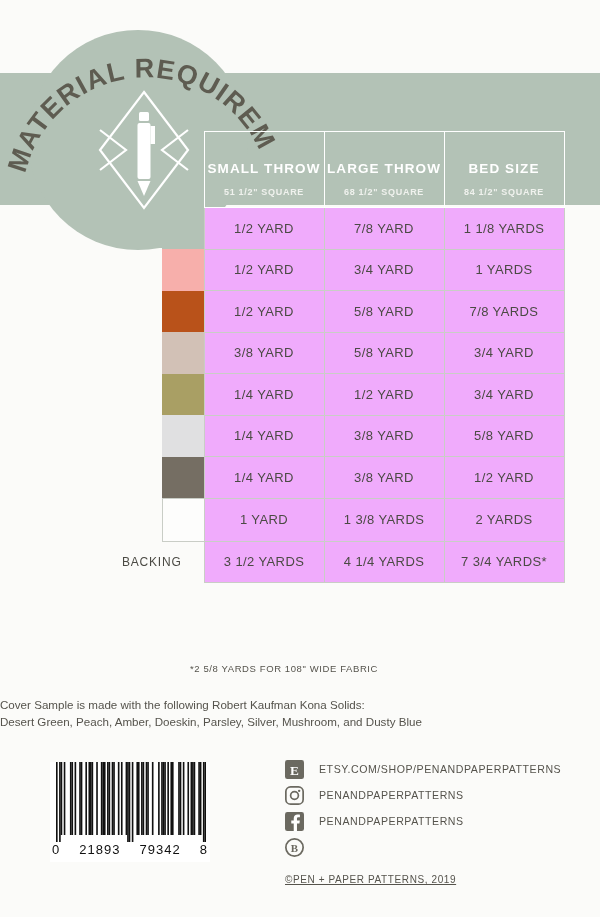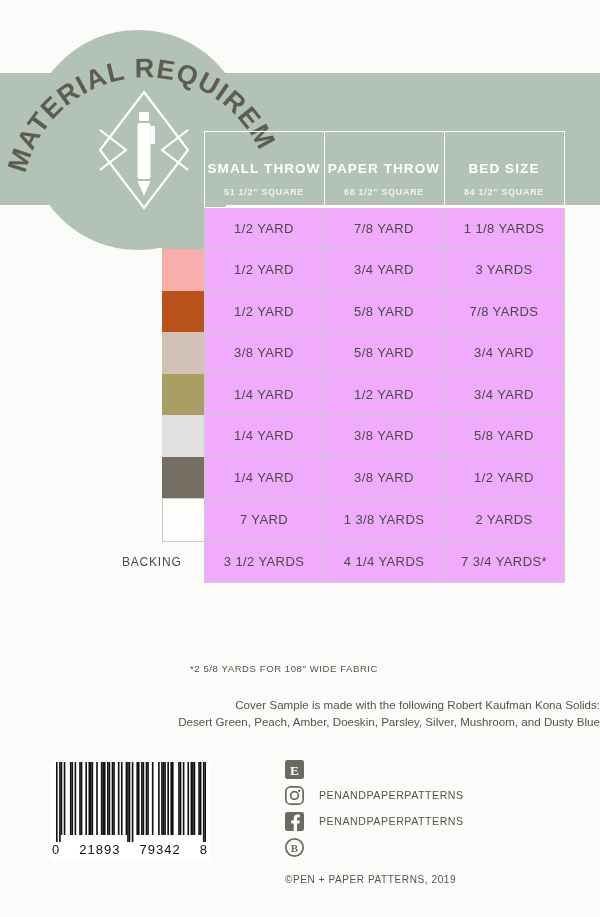--- a/index.html
+++ b/index.html
@@ -142,21 +142,21 @@
     font-size: 9.5px;
     letter-spacing: 0.6px;
     color: #55534c;
   }
 
   
   .cover-note {
     position: absolute;
     left: 0; top: 697px;
     width: 600px;
-    text-align: right;
+    text-align: left;
     font-size: 11.6px;
     line-height: 1.45;
     color: #55534c;
   }
 
   
   .barcode-box {
     position: absolute;
     left: 50px; top: 762px;
     width: 160px; height: 100px;
@@ -200,20 +200,21 @@
   .social-text {
     font-size: 10.6px;
     letter-spacing: 0.55px;
     color: #55534c;
   }
   .copyright {
     margin-top: 14px;
     font-size: 10px;
     letter-spacing: 0.6px;
     color: #55534c;
+    text-decoration: underline;
   }
 </style>
 </head>
 <body>
 
 <div id="page">
 
   <div class="green-band"></div>
   <div class="green-circle"></div>
   <div class="green-stem"></div>
@@ -256,21 +257,21 @@
       </colgroup>
       <thead>
         <tr>
           <th class="hdr-blank"></th>
           <th class="hdr-blank"></th>
           <th class="hdr-cell">
             <div class="hdr-main">SMALL THROW</div>
             <div class="hdr-sub">51 1/2" SQUARE</div>
           </th>
           <th class="hdr-cell">
-            <div class="hdr-main">PAPER THROW</div>
+            <div class="hdr-main">LARGE THROW</div>
             <div class="hdr-sub">68 1/2" SQUARE</div>
           </th>
           <th class="hdr-cell">
             <div class="hdr-main">BED SIZE</div>
             <div class="hdr-sub">84 1/2" SQUARE</div>
           </th>
         </tr>
       </thead>
       <tbody id="tbody">
           <tr>
@@ -282,21 +283,21 @@
             <td class="data-cell">7/8 YARD</td>
             <td class="data-cell">1 1/8 YARDS</td>
           </tr>
           <tr>
             <td class="label-cell"></td>
             <td class="swatch-cell">
               <span class="swatch-fill" style="background: rgb(247, 175, 171);"></span>
             </td>
             <td class="data-cell">1/2 YARD</td>
             <td class="data-cell">3/4 YARD</td>
-            <td class="data-cell">3 YARDS</td>
+            <td class="data-cell">1 YARDS</td>
           </tr>
           <tr>
             <td class="label-cell"></td>
             <td class="swatch-cell">
               <span class="swatch-fill" style="background: rgb(185, 82, 26);"></span>
             </td>
             <td class="data-cell">1/2 YARD</td>
             <td class="data-cell">5/8 YARD</td>
             <td class="data-cell">7/8 YARDS</td>
           </tr>
@@ -334,21 +335,21 @@
             </td>
             <td class="data-cell">1/4 YARD</td>
             <td class="data-cell">3/8 YARD</td>
             <td class="data-cell">1/2 YARD</td>
           </tr>
           <tr>
             <td class="label-cell"></td>
             <td class="swatch-cell boxed">
               <span class="swatch-fill" style="background: rgb(253, 253, 252);"></span>
             </td>
-            <td class="data-cell">7 YARD</td>
+            <td class="data-cell">1 YARD</td>
             <td class="data-cell">1 3/8 YARDS</td>
             <td class="data-cell">2 YARDS</td>
           </tr>
           <tr>
             <td class="label-cell" colspan="2">BACKING</td>
             <td class="data-cell">3 1/2 YARDS</td>
             <td class="data-cell">4 1/4 YARDS</td>
             <td class="data-cell">7 3/4 YARDS*</td>
           </tr>
         </tbody>
@@ -425,20 +426,21 @@
     </div>
   </div>
 
   <div class="social">
 
     <div class="social-row">
       <svg class="social-icon" viewBox="0 0 20 20">
         <rect x="0" y="0" width="20" height="20" rx="2.5" fill="#6b6960"></rect>
         <text x="10" y="15.3" text-anchor="middle" font-family="Liberation Serif, serif" font-size="14" font-weight="700" fill="#ffffff">E</text>
       </svg>
+      <span class="social-text">ETSY.COM/SHOP/PENANDPAPERPATTERNS</span>
     </div>
 
     <div class="social-row">
       <svg class="social-icon" viewBox="0 0 20 20">
         <rect x="0.9" y="0.9" width="18.2" height="18.2" rx="5" fill="none" stroke="#6b6960" stroke-width="1.8"></rect>
         <circle cx="10" cy="10" r="4.1" fill="none" stroke="#6b6960" stroke-width="1.8"></circle>
         <circle cx="14.9" cy="5.1" r="1.25" fill="#6b6960"></circle>
       </svg>
       <span class="social-text">PENANDPAPERPATTERNS</span>
     </div>

